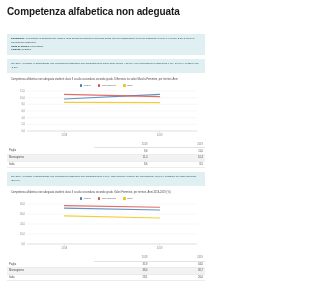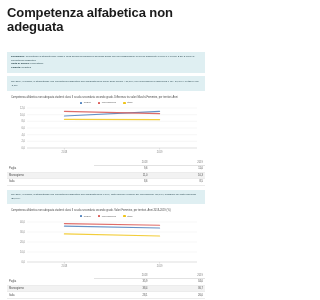--- a/index.html
+++ b/index.html
@@ -6,21 +6,21 @@
   html, body {
     width: 212px; height: 300px;
     background: #ffffff;
     font-family: "Liberation Sans", sans-serif;
     color: #3a3a3a;
     overflow: hidden;
   }
   .page { width: 212px; height: 300px; padding: 6px 7px 0 7px; position: relative; }
 
   .page-title {
-    font-size: 13px;
+    font-size: 10px;
     font-weight: bold;
     color: #1b1b1b;
     letter-spacing: -0.1px;
     margin-bottom: 17px;
     line-height: 1.1;
   }
 
   .info-box {
     background: #dfeff2;
     padding: 3.2px 4px;

